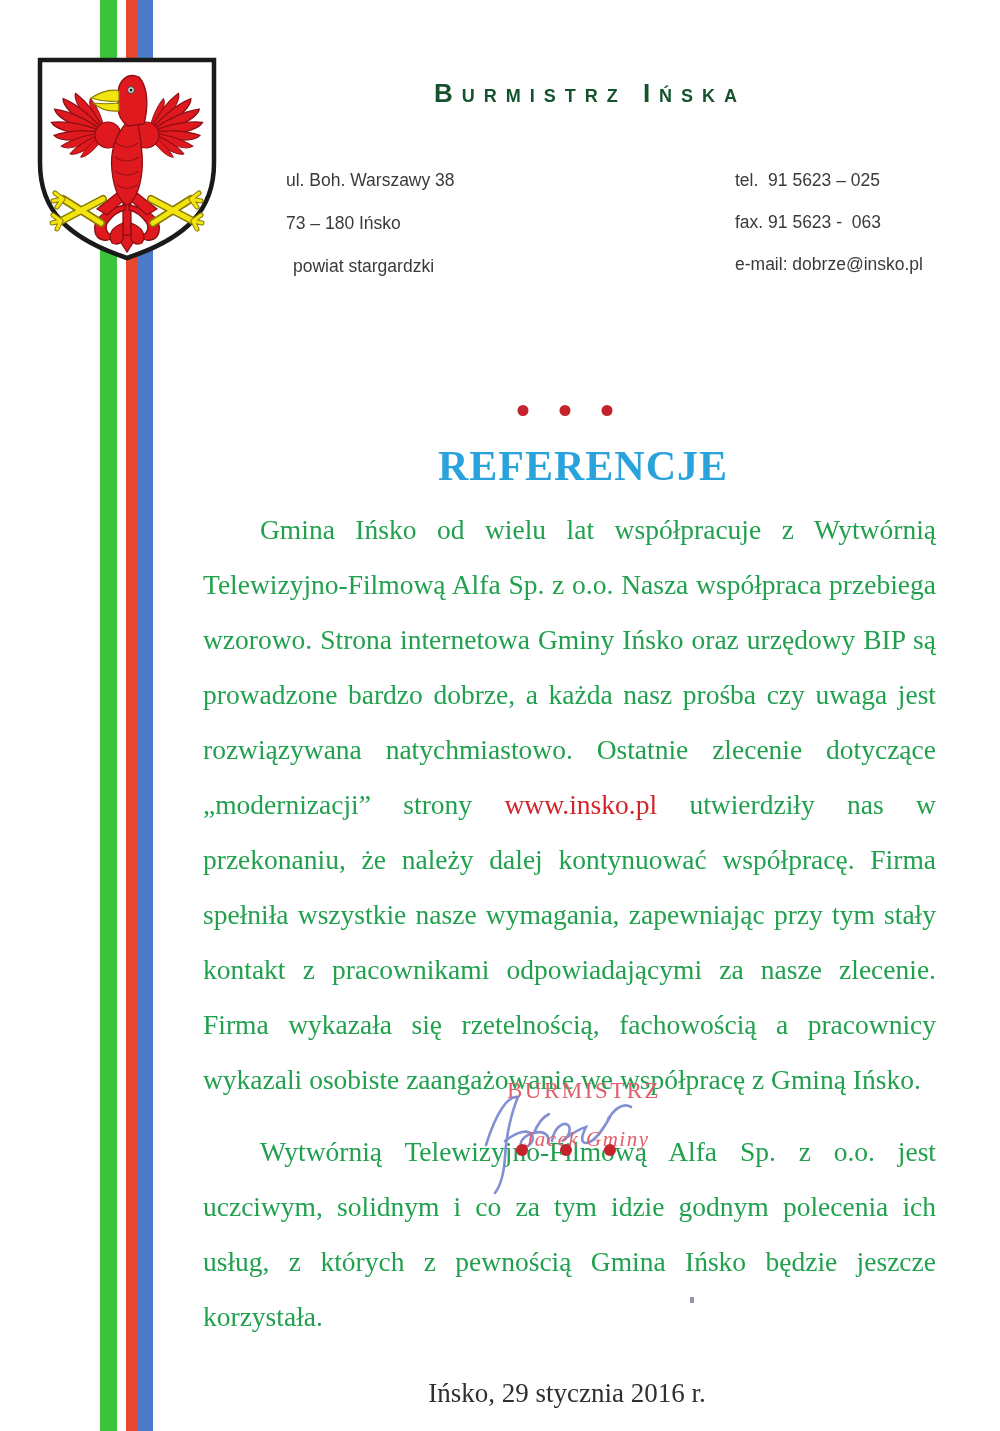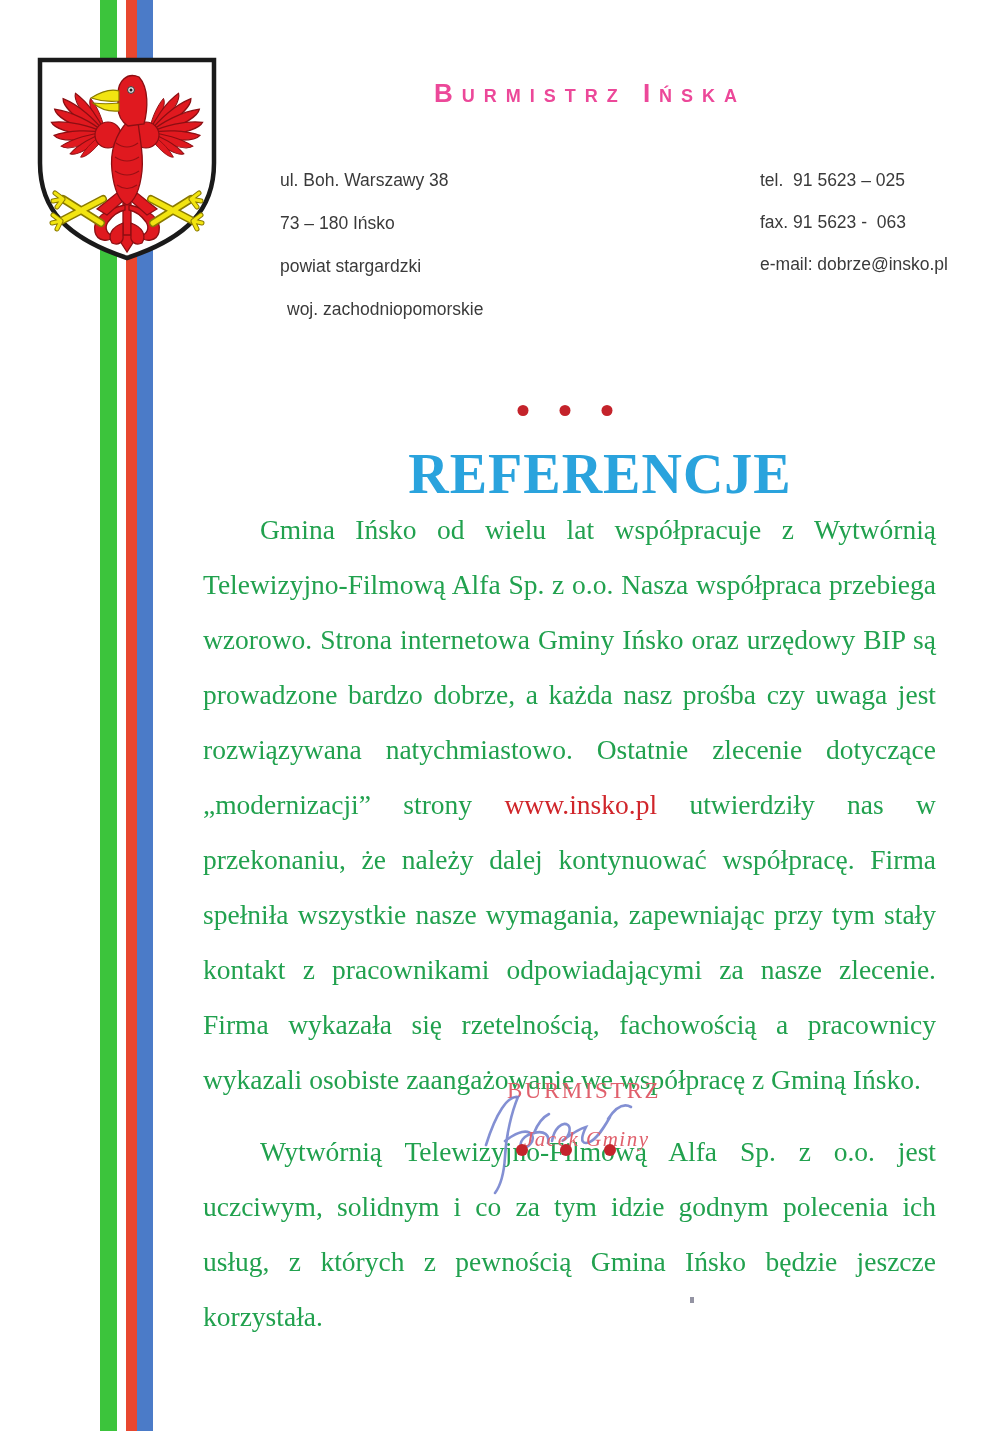--- a/index.html
+++ b/index.html
@@ -15,40 +15,40 @@
   .stripe-red   { left:126px; width:11px; background:#e8472f; }
   .stripe-blue  { left:137px; width:16px; background:#4b7bc8; }
 
   
   .coat { position:absolute; left:35px; top:55px; width:184px; height:208px; }
 
   
   .office-title {
     position:absolute; top:78px; left:590px; transform:translateX(-50%);
     font-variant:small-caps; font-weight:bold; font-size:26px;
-    letter-spacing:9px; color:#ec4899; white-space:nowrap;
-  }
-  .addr { position:absolute; left:280px; top:170px; font-size:17.5px; color:#3a3a3a; }
+    letter-spacing:9px; color:#14532d; white-space:nowrap;
+  }
+  .addr { position:absolute; left:286px; top:170px; font-size:17.5px; color:#3a3a3a; }
   .addr .line { height:43px; }
   .addr .line:last-child { padding-left:7px; }
   .contact { position:absolute; left:735px; top:170px; font-size:17.5px; color:#3a3a3a; }
-  .contact .line { height:42px; white-space:pre;margin-left:25px; }
+  .contact .line { height:42px; white-space:pre; }
 
   
   .dots-top {
     position:absolute; left:565px; top:405px; transform:translateX(-50%);
     display:flex; gap:31px;
   }
   .dot { width:11px; height:11px; border-radius:50%; background:#c4232b; }
 
   
   .doc-title {
-    position:absolute; left:600px; top:442px; transform:translateX(-50%);
+    position:absolute; left:583px; top:442px; transform:translateX(-50%);
     font-family:"Liberation Serif", serif; font-weight:bold;
-    font-size:56px; letter-spacing:1px; color:#2aa3dd; white-space:nowrap;
+    font-size:42px; letter-spacing:1px; color:#2aa3dd; white-space:nowrap;
   }
 
   
   .body-text {
     position:absolute; left:203px; top:502px; width:733px;
     font-family:"Liberation Serif", serif; font-size:27.5px;
     line-height:55px; color:#21a14e; text-align:justify;
   }
   .body-text p { margin:0; text-indent:57px; }
   .body-text p + p { margin-top:17px; }
@@ -170,21 +170,20 @@
       <circle cx="96" cy="35" r="1.5" fill="#222"></circle>
     </g>
   </svg>
 
   <div class="office-title">Burmistrz Ińska</div>
 
   <div class="addr">
     <div class="line">ul. Boh. Warszawy 38</div>
     <div class="line">73 – 180 Ińsko</div>
     <div class="line">powiat stargardzki</div>
-    <div class="line">woj. zachodniopomorskie</div>
   </div>
 
   <div class="contact">
     <div class="line">tel.  91 5623 – 025</div>
     <div class="line">fax. 91 5623 -  063</div>
     <div class="line">e-mail: dobrze@insko.pl</div>
   </div>
 
   <div class="dots-top">
     <span class="dot"></span>
@@ -211,15 +210,16 @@
       </g>
     </svg>
     <div class="stamp-name">Jacek Gminy</div>
     <div class="dots-sig">
       <span class="dot"></span>
       <span class="dot"></span>
       <span class="dot"></span>
     </div>
   </div>
 
+  <div class="date-line">Ińsko, 29 stycznia 2016 r.</div>
 
   <div class="speck"></div>
 </div>
 
 </body></html>

